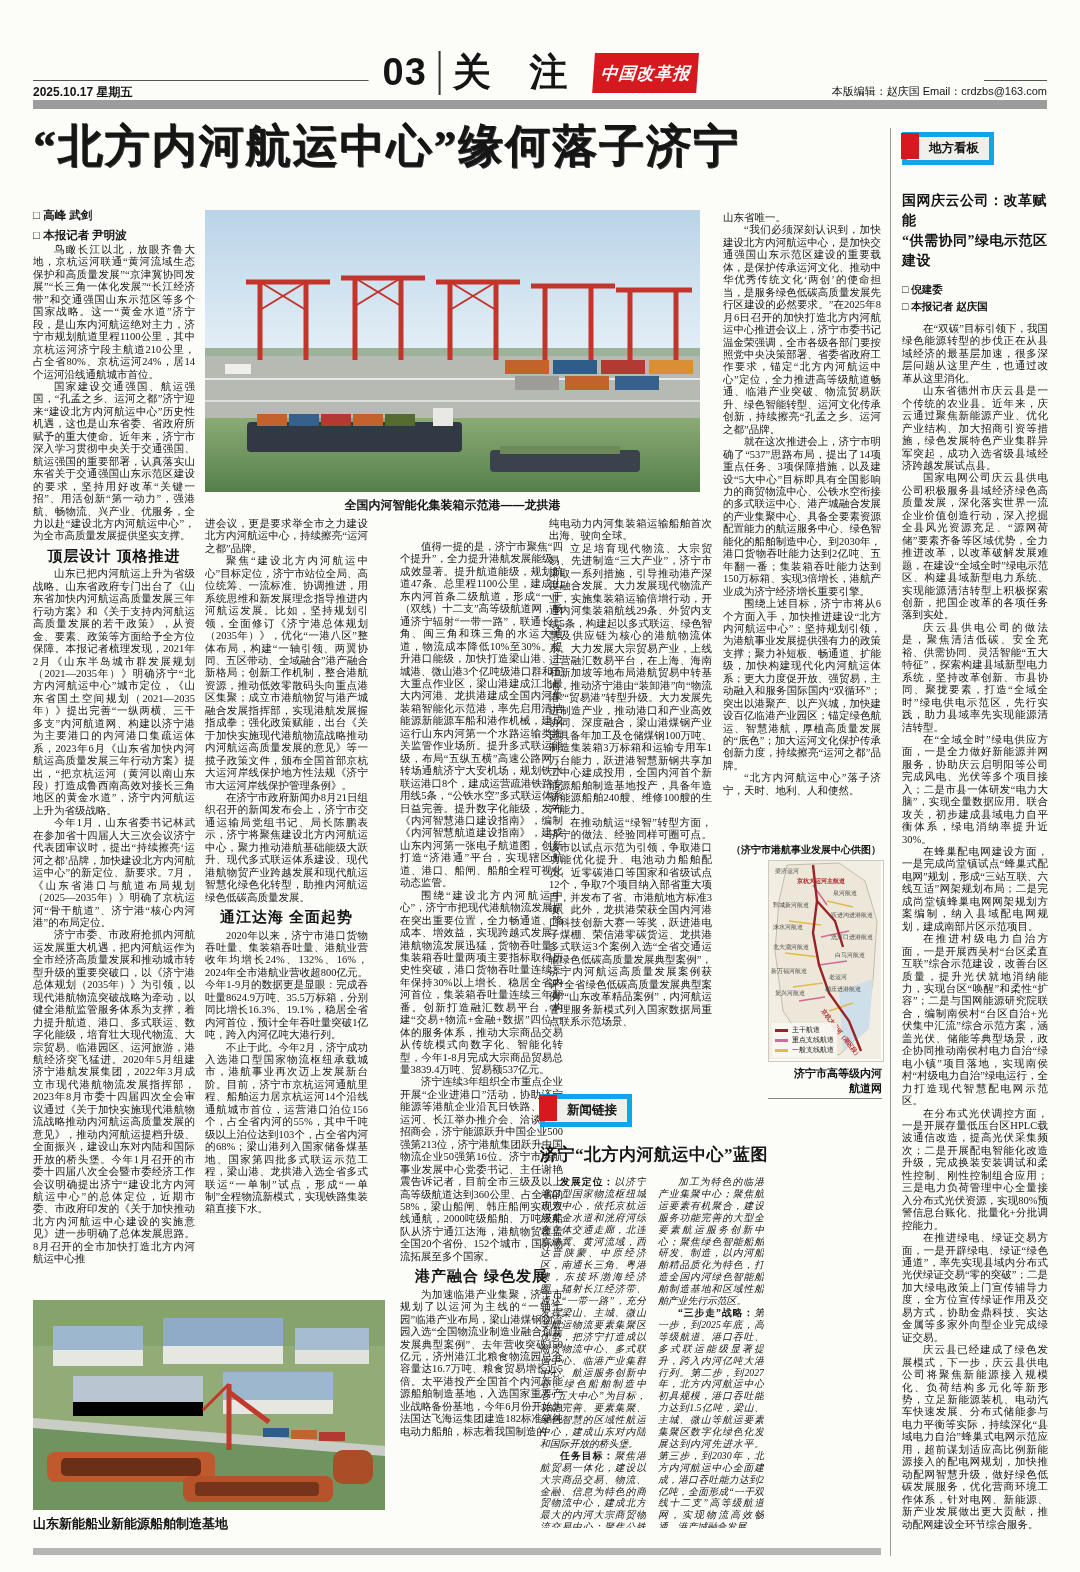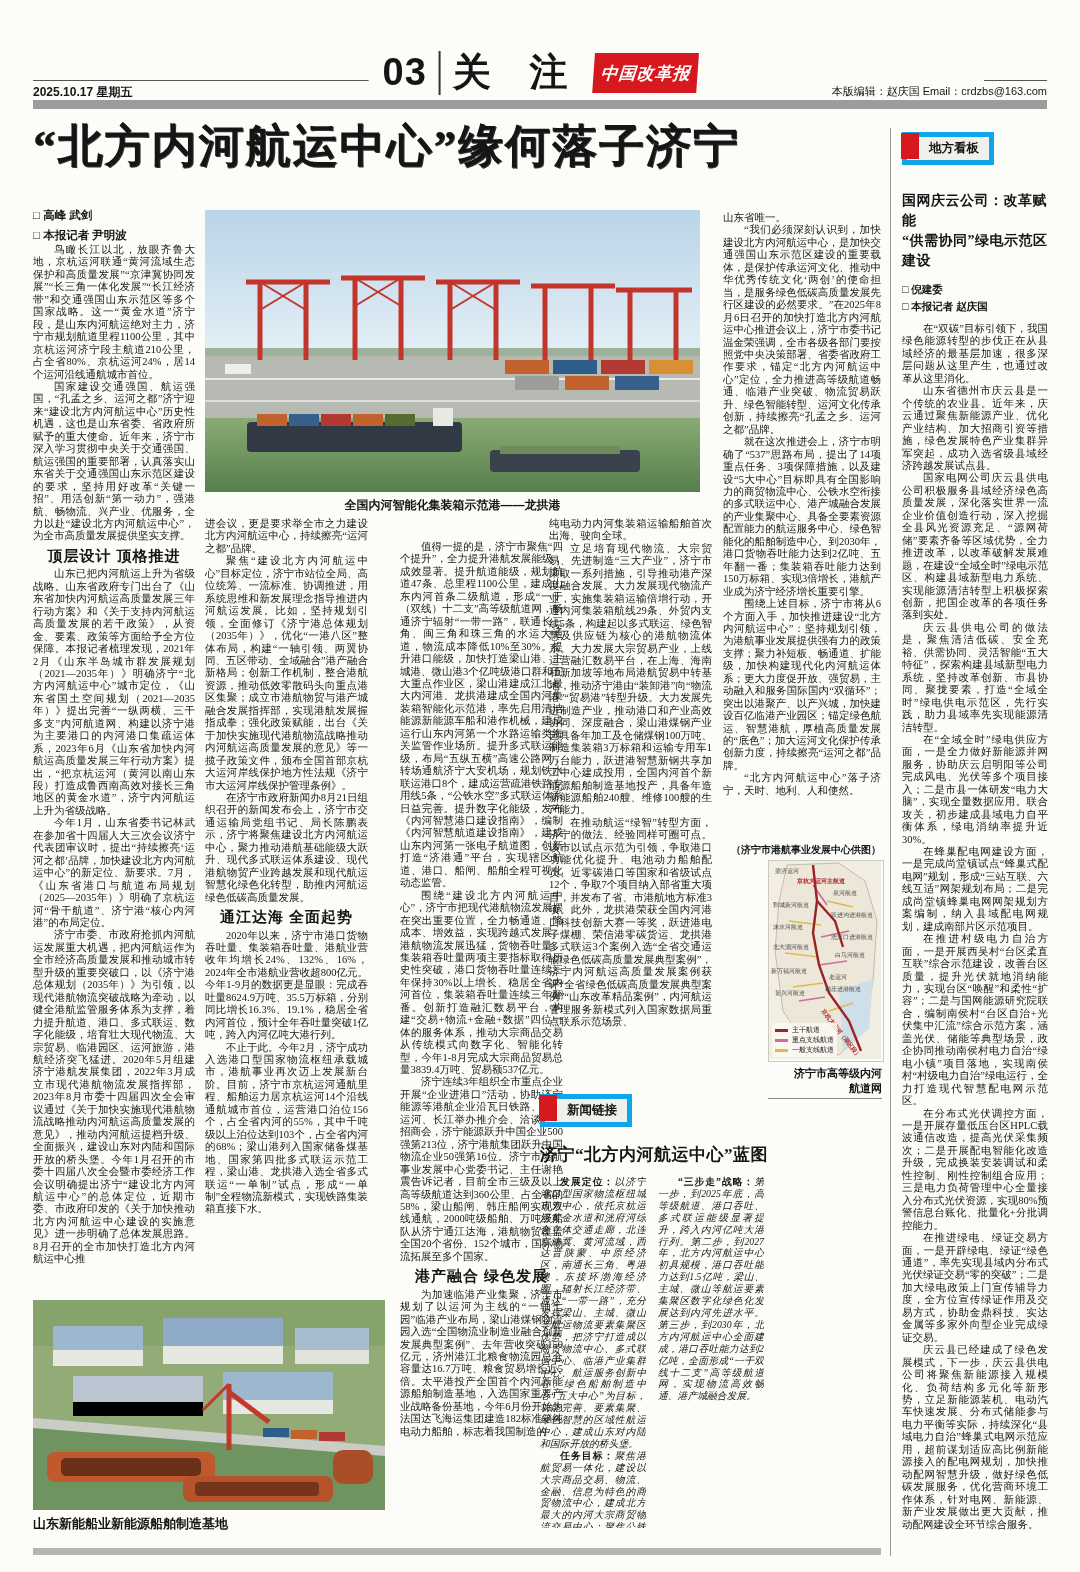--- a/index.html
+++ b/index.html
@@ -286,20 +286,21 @@
       <span class="tag-red"></span>
       <span>新闻链接</span>
     </span>
     <div class="news-title">济宁“北方内河航运中心”蓝图</div>
     <div class="news-cols">
       <div class="news-col">
           <p class="para"><b>发展定位：</b>以济宁港口型国家物流枢纽城市为中心，依托京杭运河黄金水道和洸府河综合立体交通走廊，北连京津冀、黄河流域，西达晋陕蒙、中原经济区，南通长三角、粤港澳，东接环渤海经济圈，辐射长江经济带、通达“一带一路”，充分发挥梁山、主城、微山等航运物流要素集聚区优势，把济宁打造成以商贸物流中心、多式联运中心、临港产业集群中心、航运服务创新中心、绿色船舶制造中心“五大中心”为目标，功能完善、要素集聚、绿色智慧的区域性航运中心，建成山东对内陆和国际开放的桥头堡。</p>
           <p class="para"><b>任务目标：</b>聚焦港航贸易一体化，建设以大宗商品交易、物流、金融、信息为特色的商贸物流中心，建成北方最大的内河大宗商贸物流交易中心；聚焦公铁水空综合化，建设以港港联动、水水联动、铁水联动为特色的多式联运中心，打造北方最大的内河大宗商品和集装箱物流集散基地和分拨、调运中心；聚焦港产城融合发展，建设以新型材料、高端制造、农产品</p>
         </div>
       <div class="news-col">
+          <p class="para ni">加工为特色的临港产业集聚中心；聚焦航运要素有机聚合，建设服务功能完善的大型全要素航运服务创新中心；聚焦绿色智能船舶研发、制造，以内河船舶精品质化为特色，打造全国内河绿色智能船舶制造基地和区域性船舶产业先行示范区。</p>
           <p class="para"><b>“三步走”战略：</b>第一步，到2025年底，高等级航道、港口吞吐、多式联运能级显著提升，跨入内河亿吨大港行列。第二步，到2027年，北方内河航运中心初具规模，港口吞吐能力达到1.5亿吨，梁山、主城、微山等航运要素集聚区数字化绿色化发展达到内河先进水平。第三步，到2030年，北方内河航运中心全面建成，港口吞吐能力达到2亿吨，全面形成“一干双线十二支”高等级航道网，实现物流高效畅通、港产城融合发展。</p>
         </div>
     </div>
   </div>
 
   <div class="photo2">
     <svg width="352" height="210" viewBox="0 0 352 210" xmlns="http://www.w3.org/2000/svg">
       <rect width="352" height="210" fill="#93ac77"></rect>
       <rect y="0" width="352" height="46" fill="#86a36c"></rect>
 

